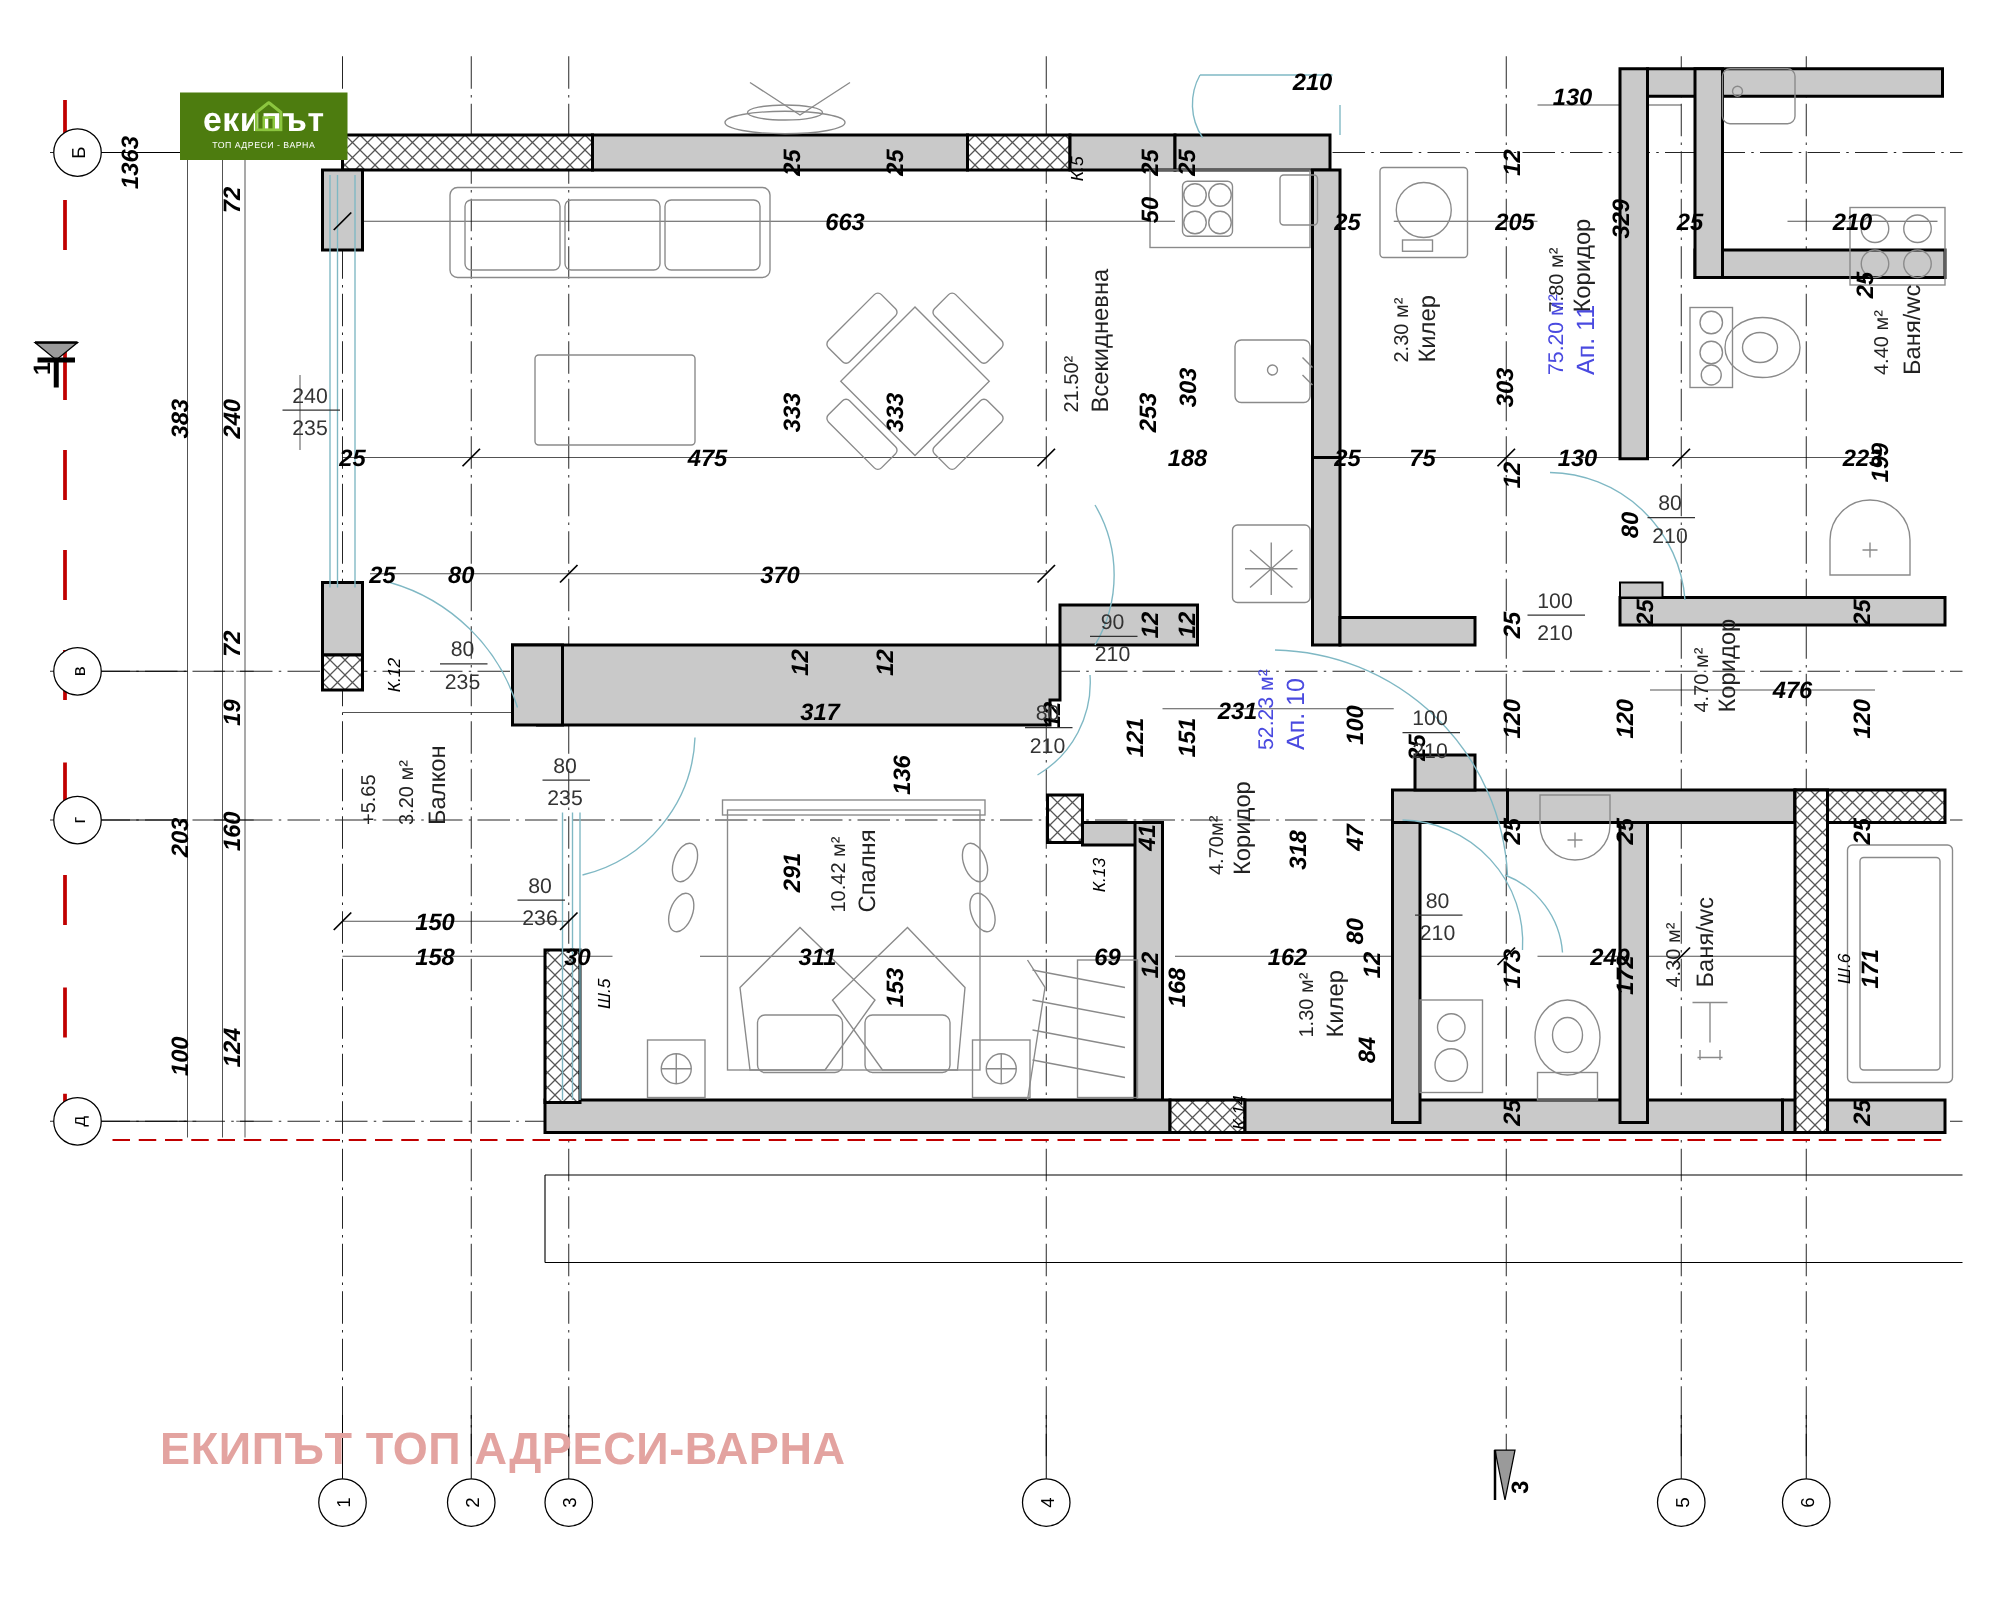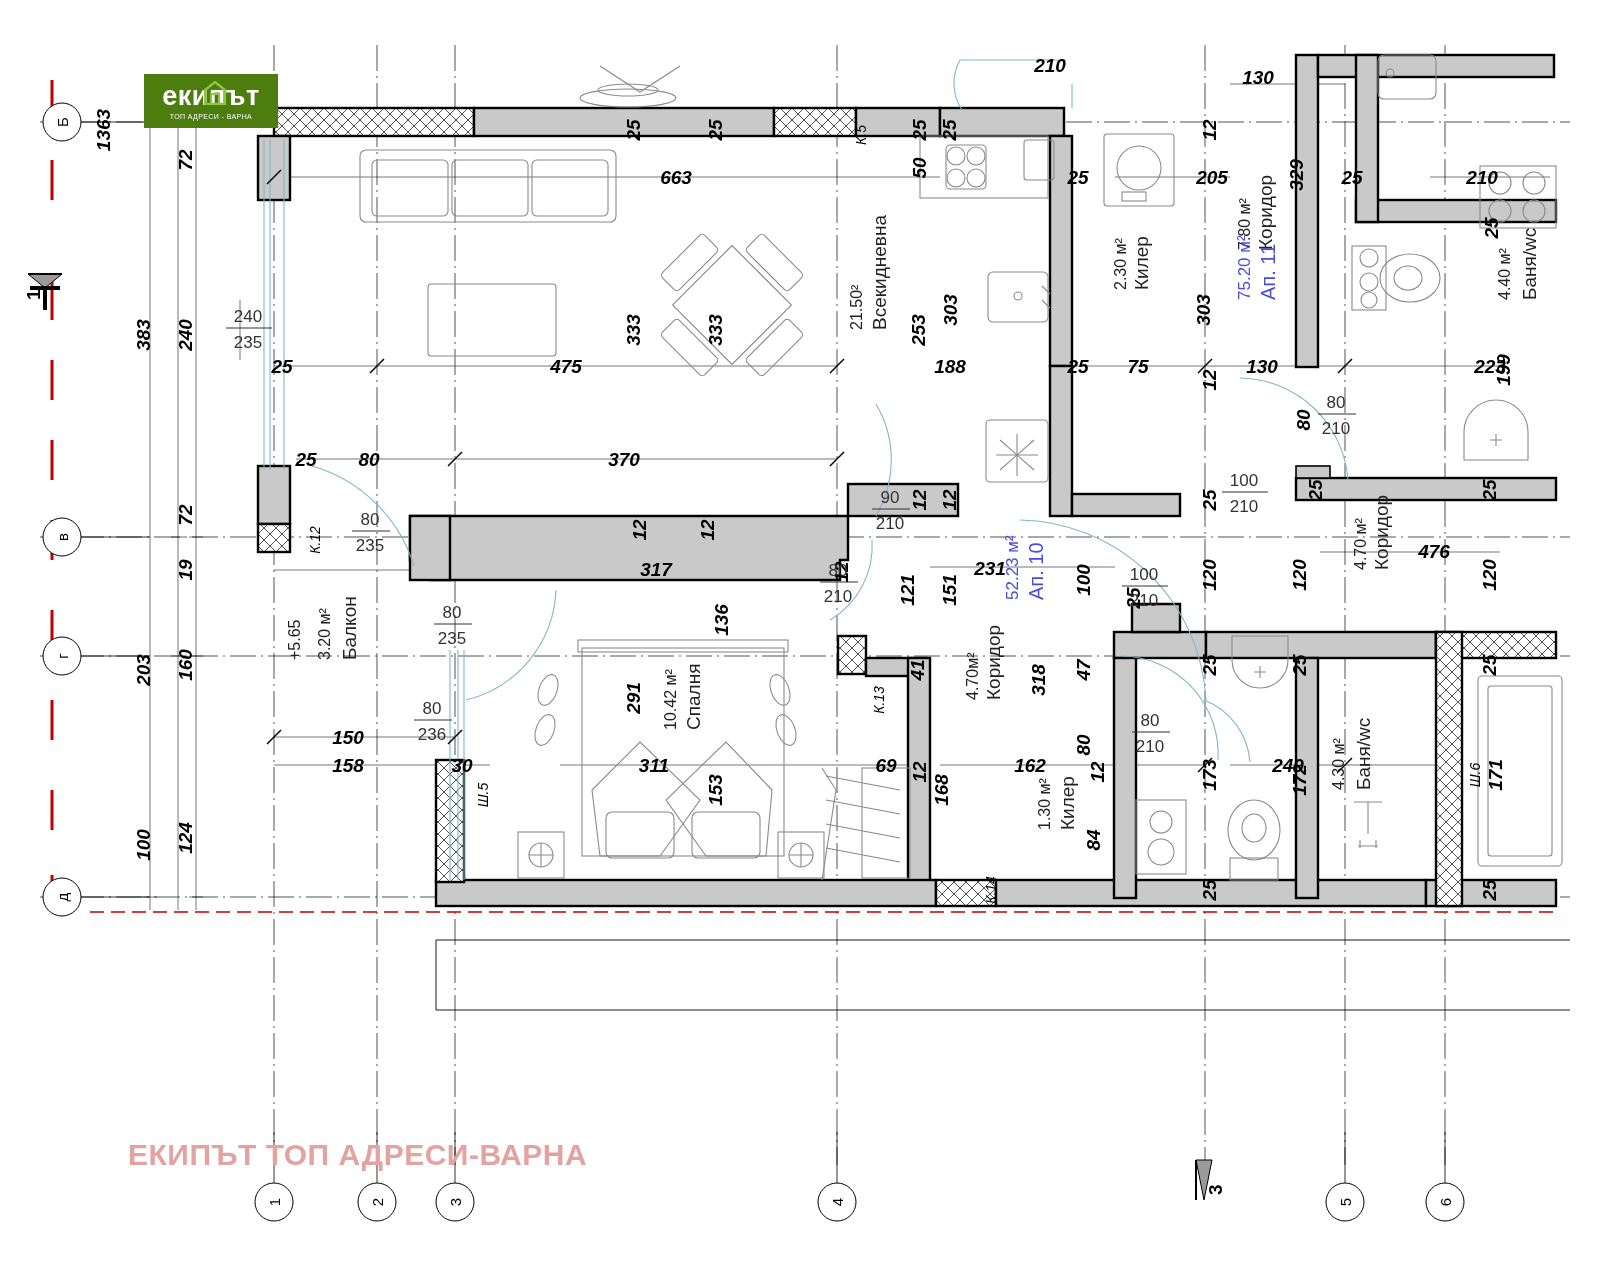--- a/index.html
+++ b/index.html
@@ -8,21 +8,21 @@
   #plan{position:relative;width:1600px;height:1280px;background:#fff;}
   svg{position:absolute;left:0;top:0;}
   .logo{position:absolute;left:128px;top:74px;width:134px;height:54px;
         background:#4d7c0f;display:flex;flex-direction:column;
         align-items:center;justify-content:center;margin-left:16px;}
   .logo .w1{color:#fff;font-size:27px;font-weight:bold;letter-spacing:.5px;
             line-height:1;font-family:"Liberation Sans",sans-serif;}
   .logo .w2{color:#fff;font-size:7px;letter-spacing:.4px;margin-top:3px;}
   .logo .roof{position:absolute;left:60px;top:7px;width:22px;height:24px;}
   .wm{position:absolute;left:128px;top:1138px;color:#e3a3a0;
-      font-size:30px;font-weight:bold;letter-spacing:.5px;white-space:nowrap;}
+      font-size:36px;font-weight:bold;letter-spacing:.5px;white-space:nowrap;}
 </style>
 </head>
 <body>
 
 <div id="plan">
 
 <svg width="1600" height="1280" viewBox="0 0 1600 1280">
   <defs>
     <pattern id="hatch" width="12" height="12" patternUnits="userSpaceOnUse">
       <rect width="12" height="12" fill="#ffffff"></rect>

